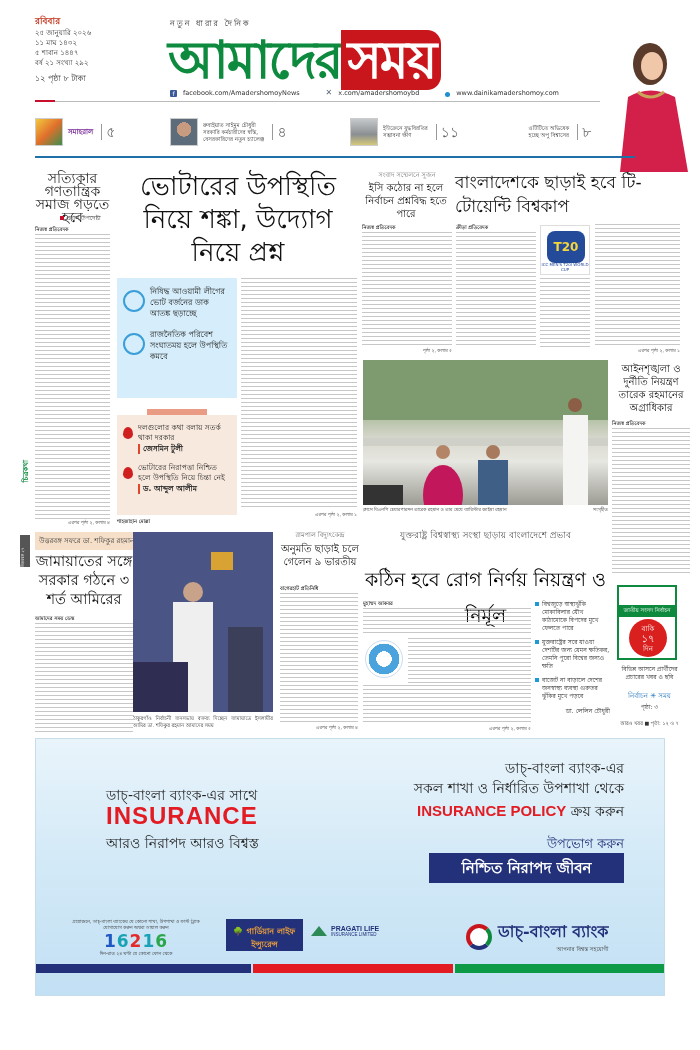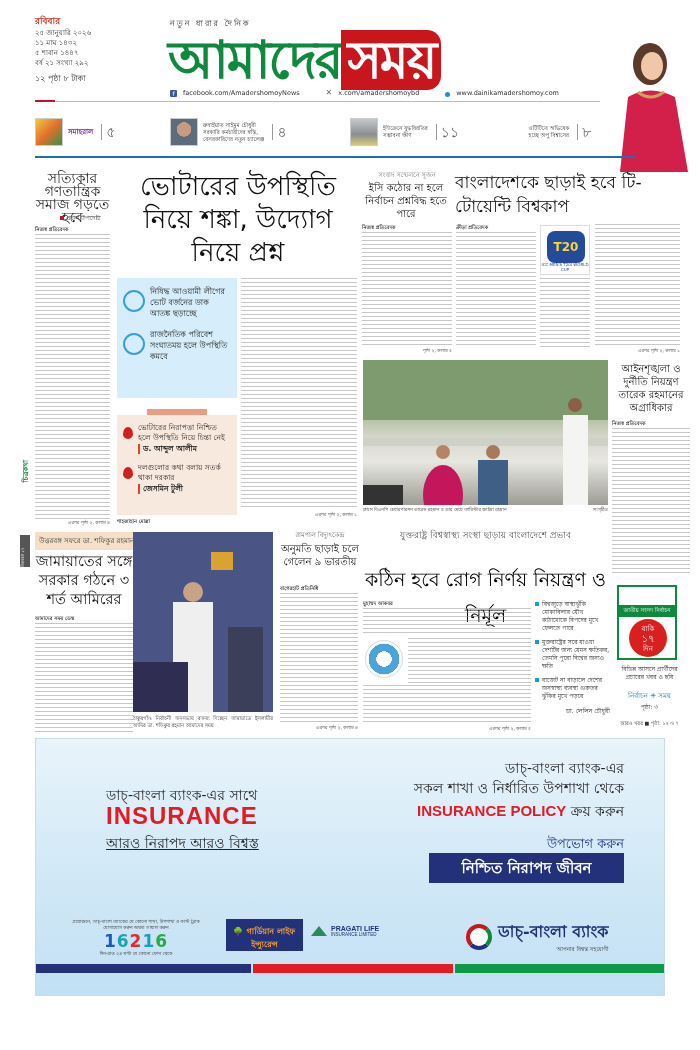--- a/index.html
+++ b/index.html
@@ -88,21 +88,21 @@
   #elect-page { left: 612px; top: 702px; width: 75px; text-align: center; font-size: 6px; color: #333; }
   #more-news { left: 612px; top: 720px; width: 75px; text-align: center; font-size: 5px; color: #333; }
 
   #vertical-label { left: 20px; top: 460px; writing-mode: vertical-rl; transform: rotate(180deg); font-size: 7px; color: #0d8a3d; font-weight: bold; }
   #vertical-label2 { left: 20px; top: 535px; width: 10px; height: 32px; background: #555; writing-mode: vertical-rl; transform: rotate(180deg); font-size: 4px; color: #fff; }
 
   
   #ad { left: 35px; top: 738px; width: 630px; height: 258px; background: linear-gradient(180deg,#e9f4fb 0%,#d4eaf7 45%,#c2e0f4 100%); border: 1px solid #c8ddea; overflow: hidden; }
   #ad-l1 { left: 70px; top: 45px; font-size: 14px; color: #222; }
   #ad-l2 { left: 70px; top: 63px; font-size: 24px; font-weight: bold; color: #e31b23; font-family: "Liberation Sans", sans-serif; letter-spacing: 1px; }
-  #ad-l3 { left: 70px; top: 93px; font-size: 14px; color: #222; text-decoration: underline; }
+  #ad-l3 { left: 70px; top: 93px; font-size: 14px; color: #222; }
   #ad-r1 { right: 40px; top: 18px; font-size: 14px; color: #222; text-align: right; }
   #ad-r2 { right: 40px; top: 38px; font-size: 14px; color: #222; text-align: right; }
   #ad-r3 { right: 40px; top: 61px; font-size: 14px; color: #222; text-align: right; }
   #ad-r3 b { color: #e31b23; font-family: "Liberation Sans", sans-serif; font-size: 15px; }
   #ad-r4 { right: 40px; top: 95px; font-size: 13px; color: #23317a; text-align: right; }
   #ad-r5 { right: 40px; top: 114px; width: 195px; height: 30px; background: #23317a; color: #fff; font-size: 15px; font-weight: bold; text-align: center; line-height: 30px; }
   #ad-hotline { left: 35px; top: 180px; width: 130px; text-align: center; font-size: 4.5px; color: #333; line-height: 6px; }
   #ad-hotline .num { font-size: 17px; font-weight: bold; line-height: 20px; letter-spacing: 1px; }
   #ad-hotline .num span:nth-child(1){color:#1f57c3}
   #ad-hotline .num span:nth-child(2){color:#19a2b4}
@@ -207,27 +207,27 @@
     <span>নিষিদ্ধ আওয়ামী লীগের ভোট বর্জনের ডাক আতঙ্ক ছড়াচ্ছে</span>
   </div>
   <div class="info-item">
     <span class="info-icon"></span>
     <span>রাজনৈতিক পরিবেশ সংঘাতময় হলে উপস্থিতি কমবে</span>
   </div>
 </div>
 <div id="quote-box" class="abs">
   <div class="quote-item">
     <span class="quote-drop"></span>
+    <span><span>দলগুলোর কথা বলায় সতর্ক থাকা দরকার</span>
+    <span class="quote-author">জেসমিন টুলী</span></span>
+  </div>
+  <div class="quote-item">
+    <span class="quote-drop"></span>
     <span><span>ভোটারের নিরাপত্তা নিশ্চিত হলে উপস্থিতি নিয়ে চিন্তা নেই</span>
     <span class="quote-author">ড. আব্দুল আলীম</span></span>
-  </div>
-  <div class="quote-item">
-    <span class="quote-drop"></span>
-    <span><span>দলগুলোর কথা বলায় সতর্ক থাকা দরকার</span>
-    <span class="quote-author">জেসমিন টুলী</span></span>
   </div>
 </div>
 <div class="abs tiny" style="left:117px;top:518px;width:120px;font-weight:bold;color:#333">শাহজাহান মোল্লা</div>
 <div class="abs filler" style="left:241px;top:278px;width:116px;height:232px"></div>
 <div class="abs cont" style="left:241px;top:512px;width:116px">এরপর পৃষ্ঠা ২, কলাম ১</div>
 
 <div id="ec-kicker" class="abs">সংবাদ সম্মেলনে সুজন</div>
 <div id="ec-head" class="abs">ইসি কঠোর না হলে নির্বাচন প্রশ্নবিদ্ধ হতে পারে</div>
 <div class="abs tiny" style="left:362px;top:224px;width:90px;font-weight:bold;color:#333">নিজস্ব প্রতিবেদক</div>
 <div class="abs filler" style="left:362px;top:232px;width:90px;height:115px"></div>

